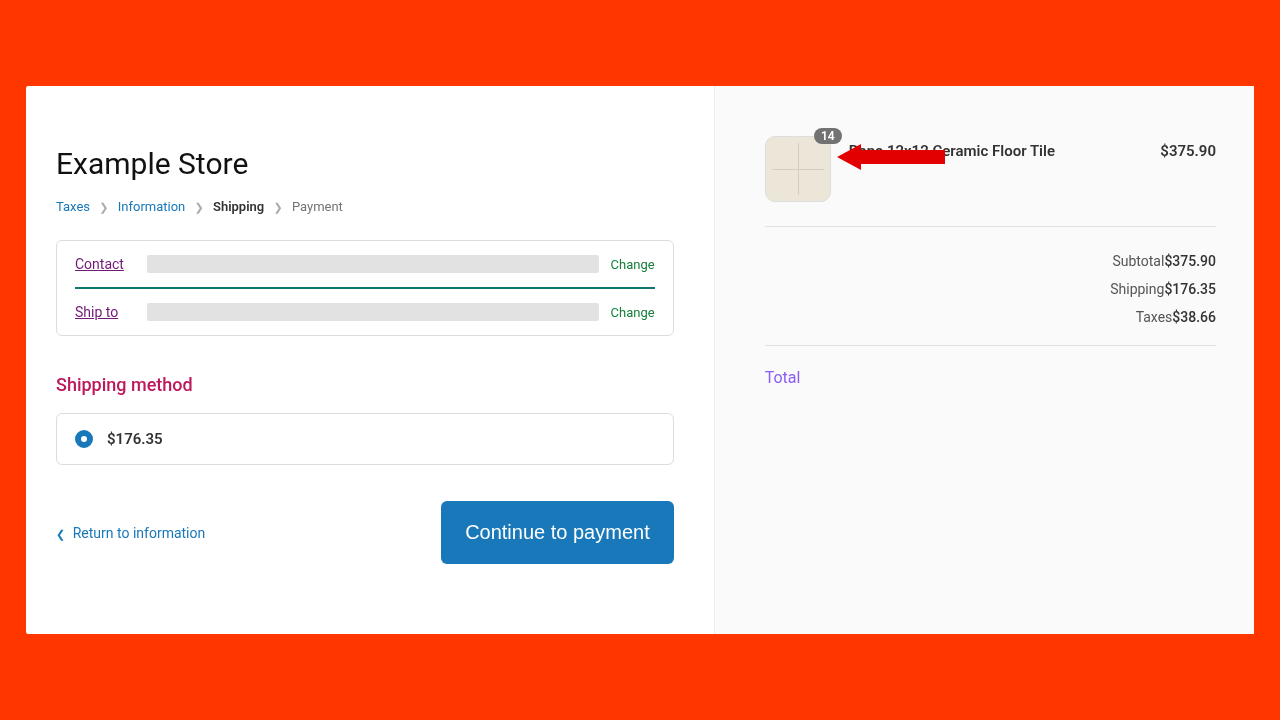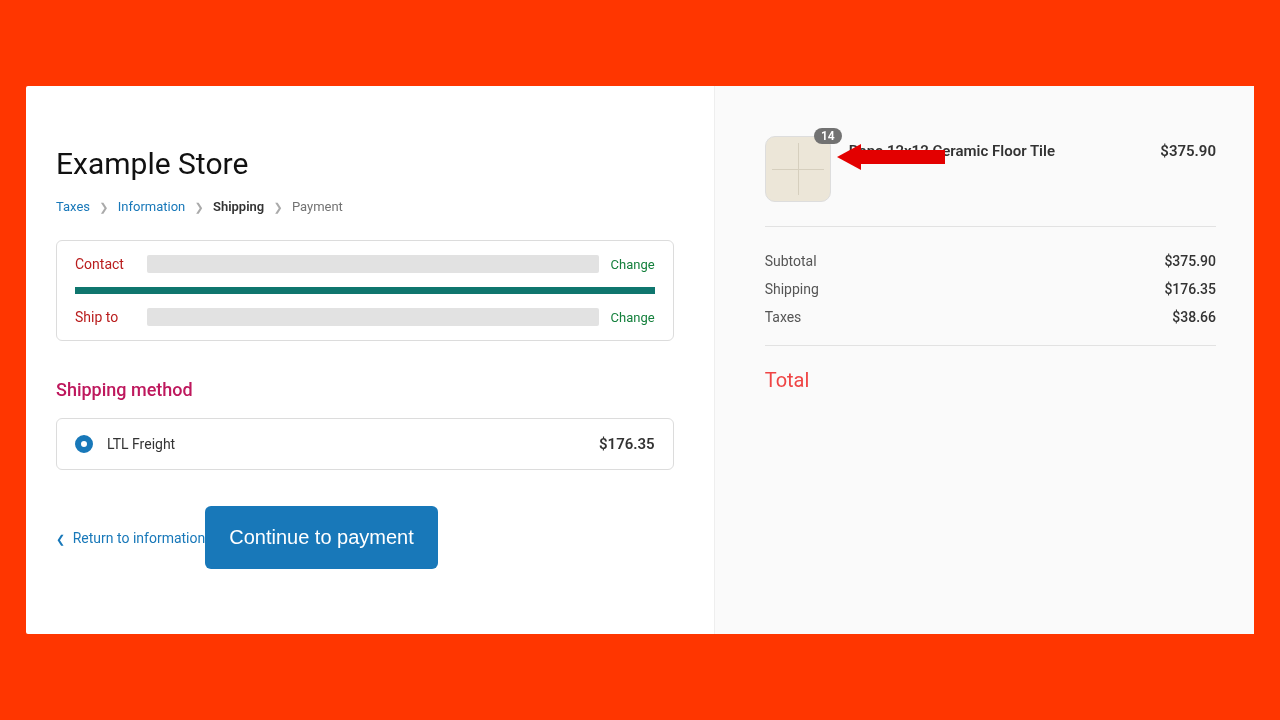--- a/index.html
+++ b/index.html
@@ -47,25 +47,26 @@
     border: 1px solid #dcdcdc;
     border-radius: 6px;
     padding: 0 18px;
     margin-bottom: 38px;
   }
   .info-row {
     display: flex;
     align-items: center;
     padding: 14px 0;
   }
-  .info-row + .info-row { border-top: 7px solid #0f766e; }
+  .info-row + .info-row { border-top: 2px solid #0f766e; }
   .info-label {
     width: 72px;
     font-size: 14px;
-    color: #b91c1c;
+    color: #701a75;
+    text-decoration: underline;
   }
   .info-value {
     flex: 1;
     height: 18px;
     background: #e2e2e2;
     border-radius: 2px;
     margin-right: 12px;
   }
   .info-change {
     font-size: 13px;
@@ -90,21 +91,21 @@
     width: 18px; height: 18px; border-radius: 50%;
     border: 6px solid #1878b9;
     background: #fff;
     margin-right: 14px;
   }
   .ship-name { flex: 1; font-size: 14px; color: #333; }
   .ship-price { font-size: 15px; font-weight: 600; color: #333; }
   .actions {
     display: flex;
     align-items: center;
-    justify-content: flex-start;
+    justify-content: space-between;
   }
   .return-link {
     font-size: 14px;
     color: #1878b9;
     cursor: pointer;
   }
   .return-link .chev { font-size: 11px; margin-right: 4px; }
   .continue-btn {
     background: #1878b9;
     color: #fff;
@@ -159,32 +160,32 @@
     font-weight: 600;
     color: #333;
     margin-top: 6px;
   }
   .summary {
     border-top: 1px solid #e2e2e2;
     margin-top: 24px;
     padding-top: 20px;
   }
   .sum-row {
-    display: flex; justify-content: space-between;
+    display: flex; justify-content: flex-end;
     font-size: 14px; color: #555;
     padding: 6px 0;
   }
   .sum-row .val { color: #333; font-weight: 500; }
   .total-row {
     border-top: 1px solid #e2e2e2;
     margin-top: 14px;
     padding-top: 22px;
     display: flex; align-items: baseline; justify-content: space-between;
   }
-  .total-label { font-size: 20px; color: #ef4444; }
+  .total-label { font-size: 16px; color: #8b5cf6; }
   .total-right { display: flex; align-items: baseline; gap: 10px; }
   .total-cur { font-size: 12px; color: #8a8a8a; letter-spacing: 0.5px; }
   .total-amt { font-size: 26px; font-weight: 600; color: #222; }
 
   .arrow {
     position: absolute;
     top: 58px;
     left: 122px;
     display: flex;
     align-items: center;
@@ -227,21 +228,20 @@
         <div class="info-label">Ship to</div>
         <div class="info-value"></div>
         <a class="info-change">Change</a>
       </div>
     </div>
 
     <h2 class="section-title">Shipping method</h2>
 
     <div class="ship-box">
       <div class="radio"></div>
-      <div class="ship-name">LTL Freight</div>
       <div class="ship-price">$176.35</div>
     </div>
 
     <div class="actions">
       <a class="return-link">
         <span class="chev">❮</span>
         <span>Return to information</span>
       </a>
       <button class="continue-btn">Continue to payment</button>
     </div>

